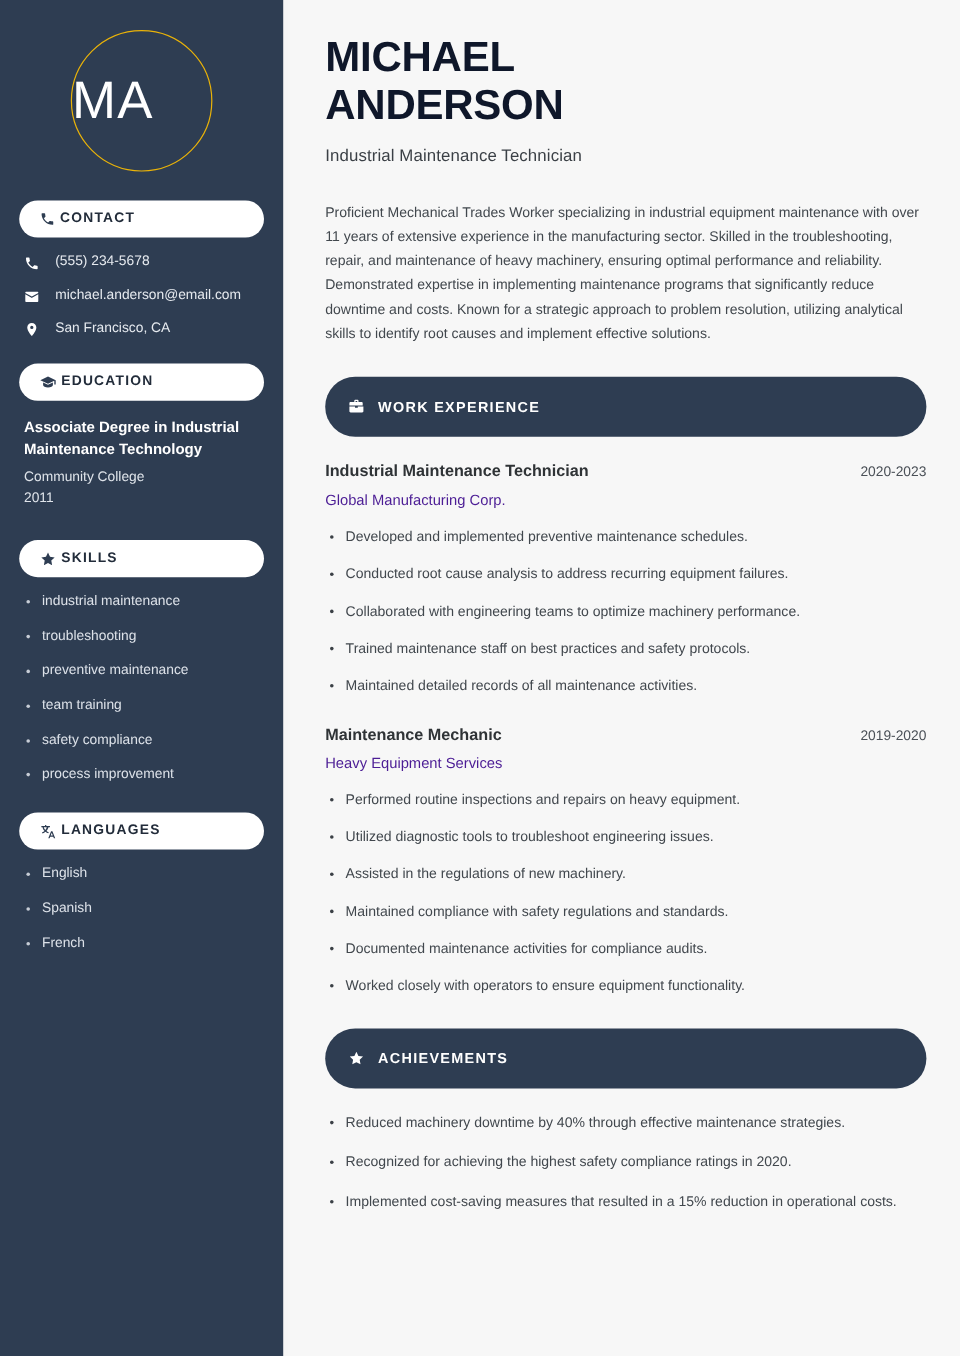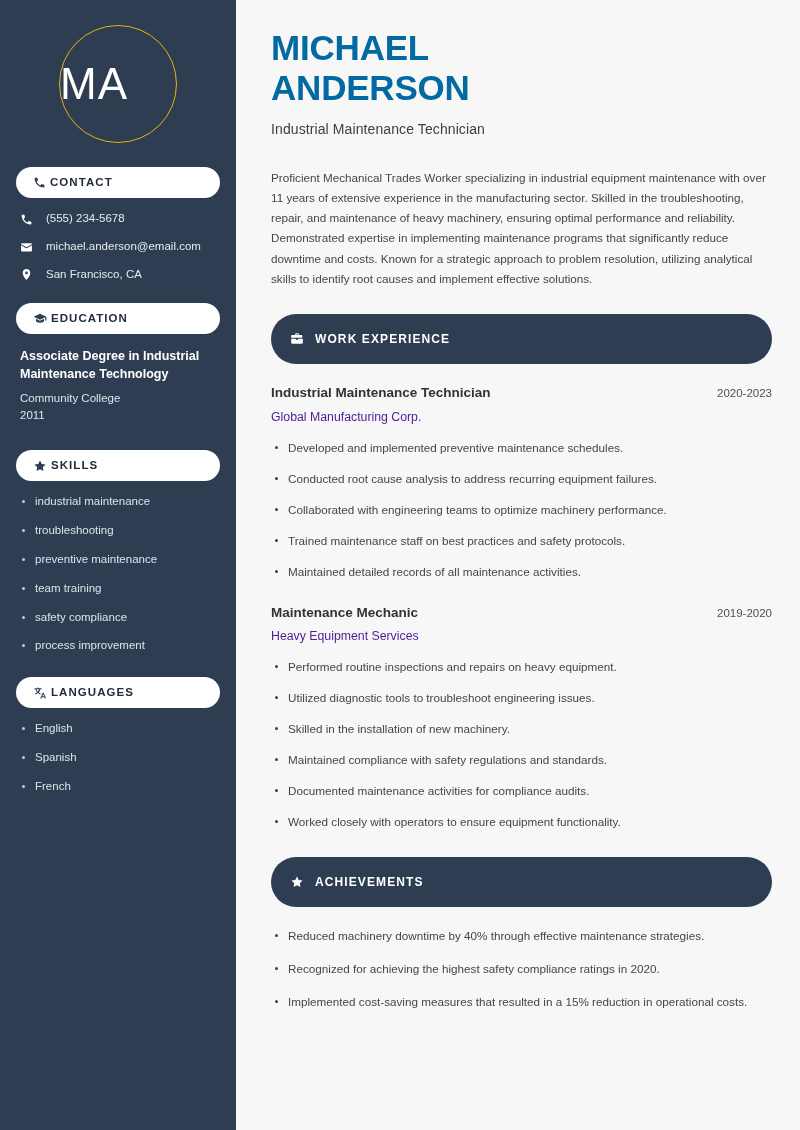--- a/index.html
+++ b/index.html
@@ -135,21 +135,21 @@
   
   .main {
     flex: 1;
     background: #f7f7f7;
     padding: 28px 28px 0 31px;
   }
 
   .name {
     font-size: 35px;
     font-weight: bold;
-    color: #0369a1;
+    color: #0f172a;
     line-height: 1.14;
     letter-spacing: -0.2px;
     text-transform: uppercase;
   }
   .job-title {
     font-size: 14px;
     color: #3b4046;
     margin-top: 13px;
     letter-spacing: 0.1px;
   }
@@ -371,21 +371,21 @@
 
     <div class="job">
       <div class="job-head">
         <div class="job-role">Maintenance Mechanic</div>
         <div class="job-dates">2019-2020</div>
       </div>
       <div class="job-company">Heavy Equipment Services</div>
       <ul class="bullets">
         <li>Performed routine inspections and repairs on heavy equipment.</li>
         <li>Utilized diagnostic tools to troubleshoot engineering issues.</li>
-        <li>Skilled in the installation of new machinery.</li>
+        <li>Assisted in the regulations of new machinery.</li>
         <li>Maintained compliance with safety regulations and standards.</li>
         <li>Documented maintenance activities for compliance audits.</li>
         <li>Worked closely with operators to ensure equipment functionality.</li>
       </ul>
     </div>
 
     <div class="section-bar">
       <span>
         <svg width="14" height="14" viewBox="0 0 24 24" fill="#ffffff">
           <path d="M12 2.5l2.9 6 6.6.9-4.8 4.6 1.2 6.5L12 17.4l-5.9 3.1 1.2-6.5-4.8-4.6 6.6-.9 2.9-6z"></path>

